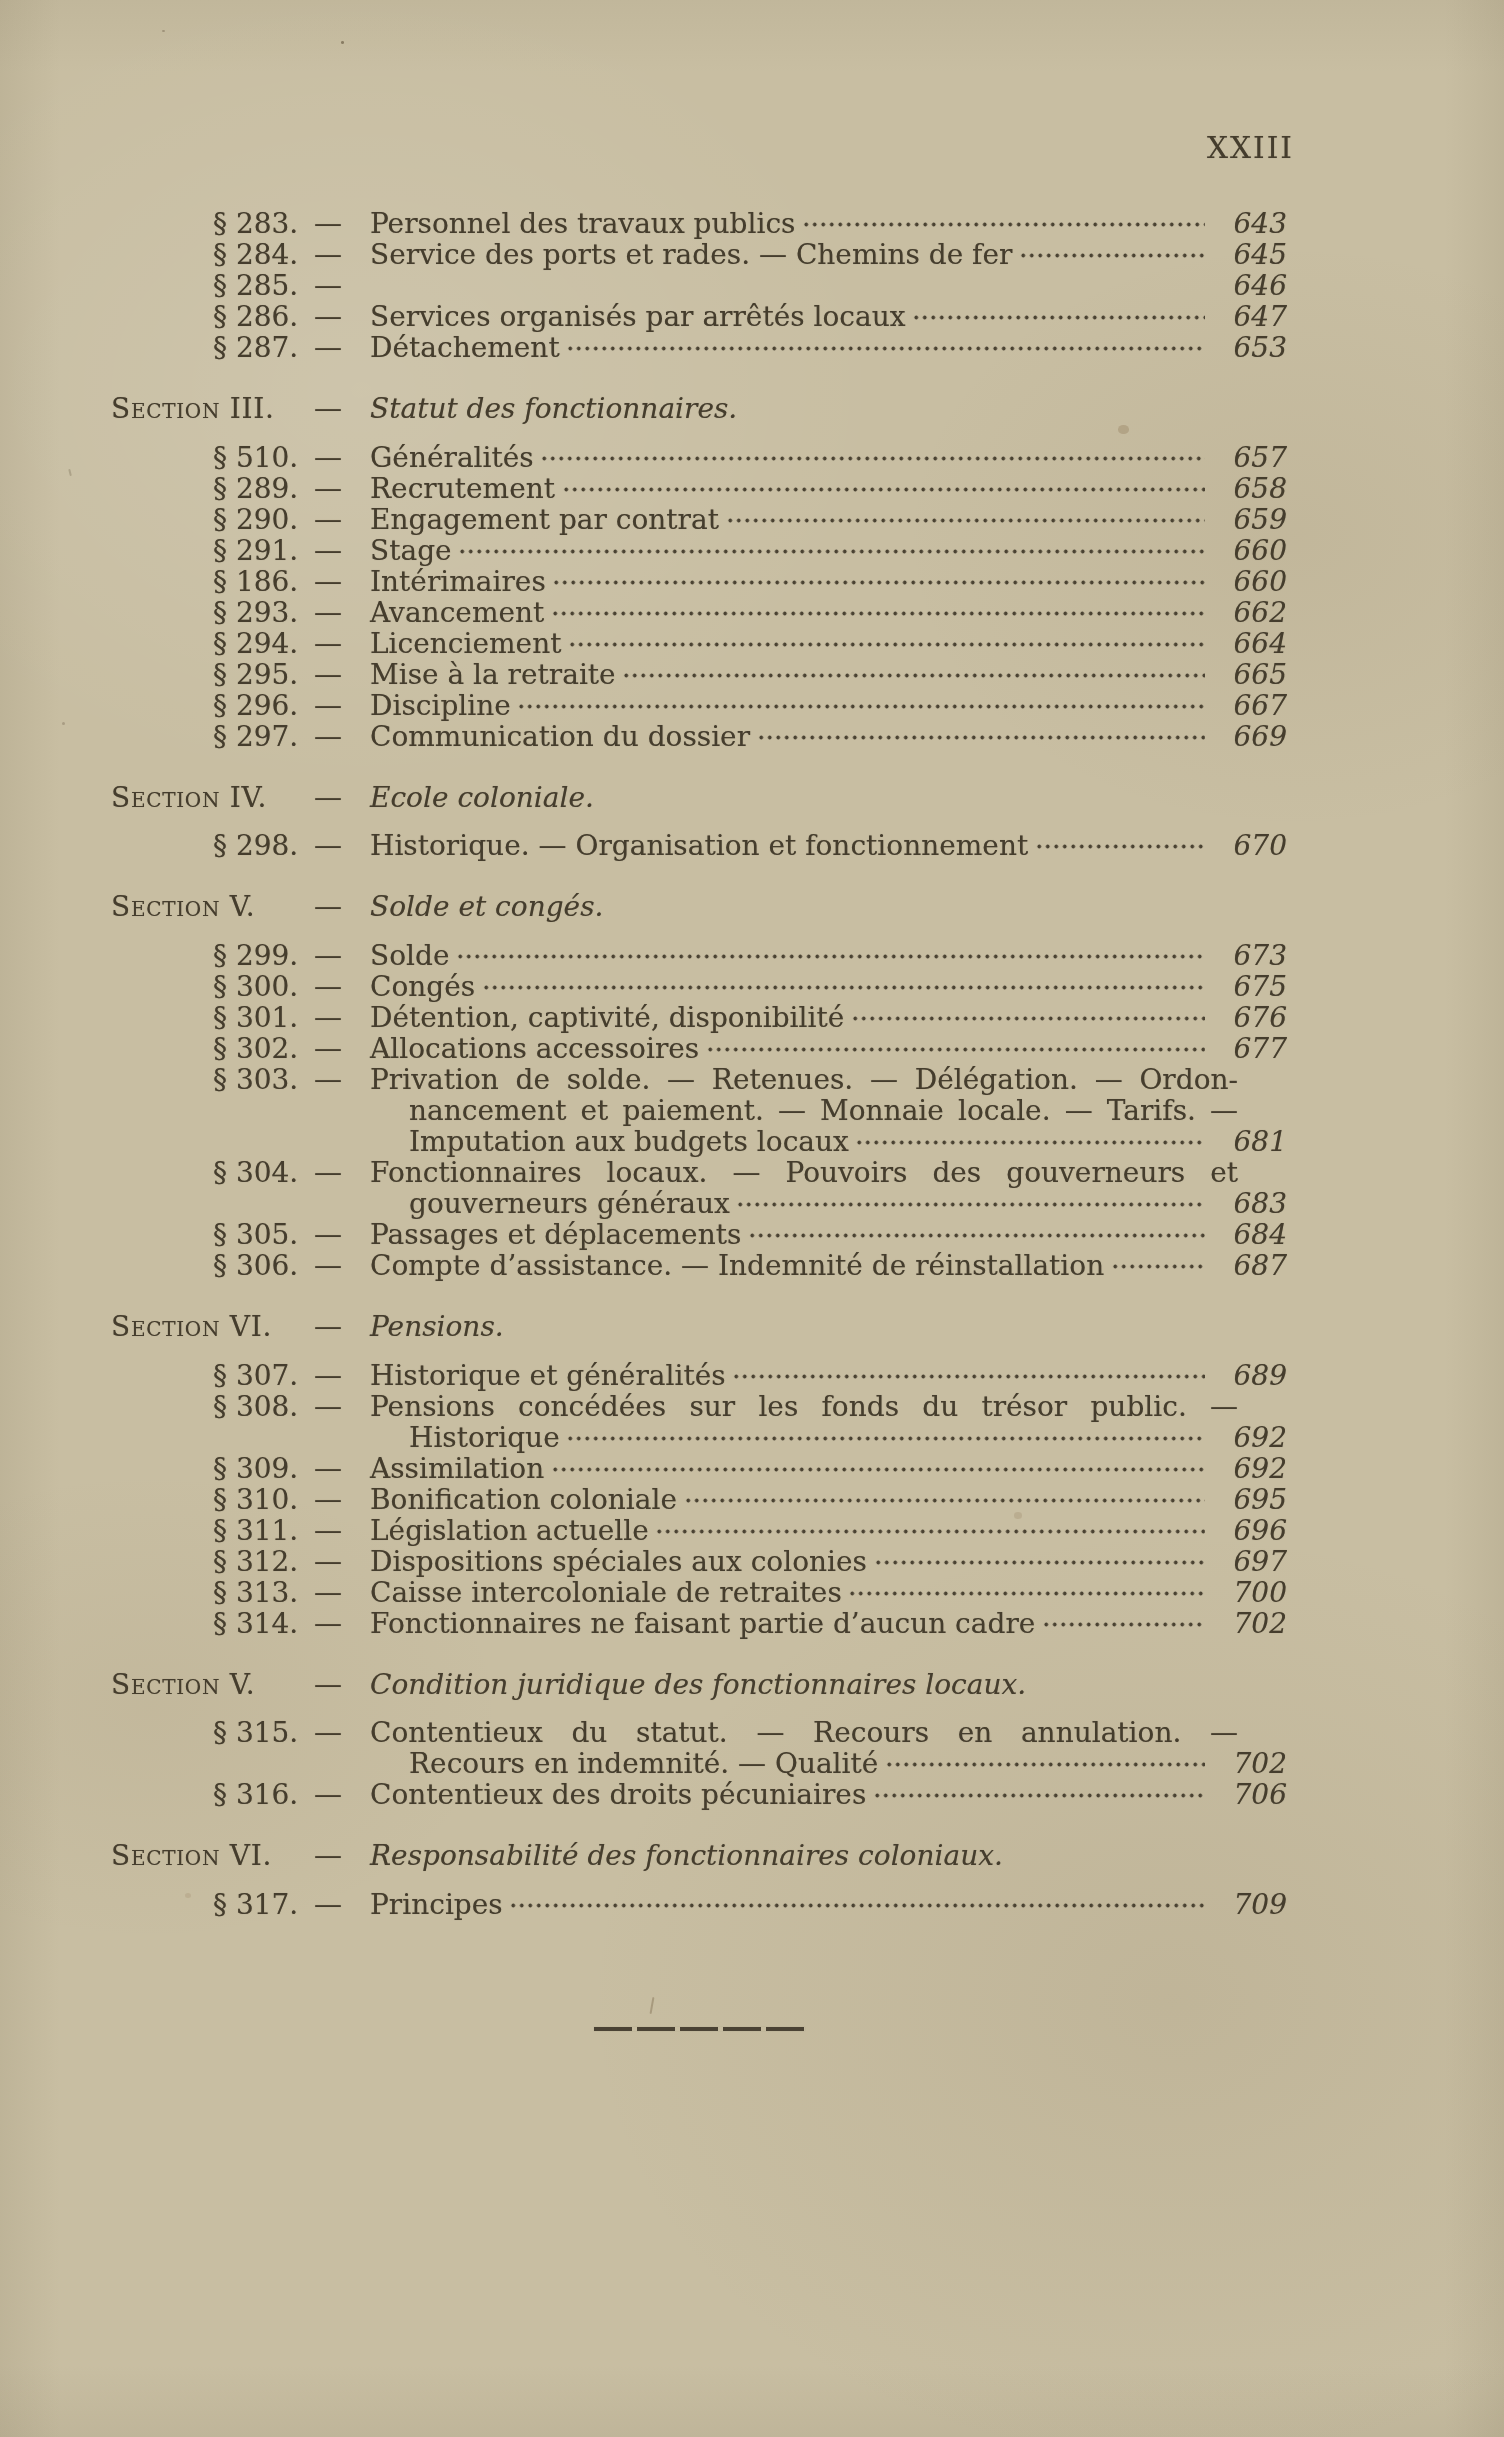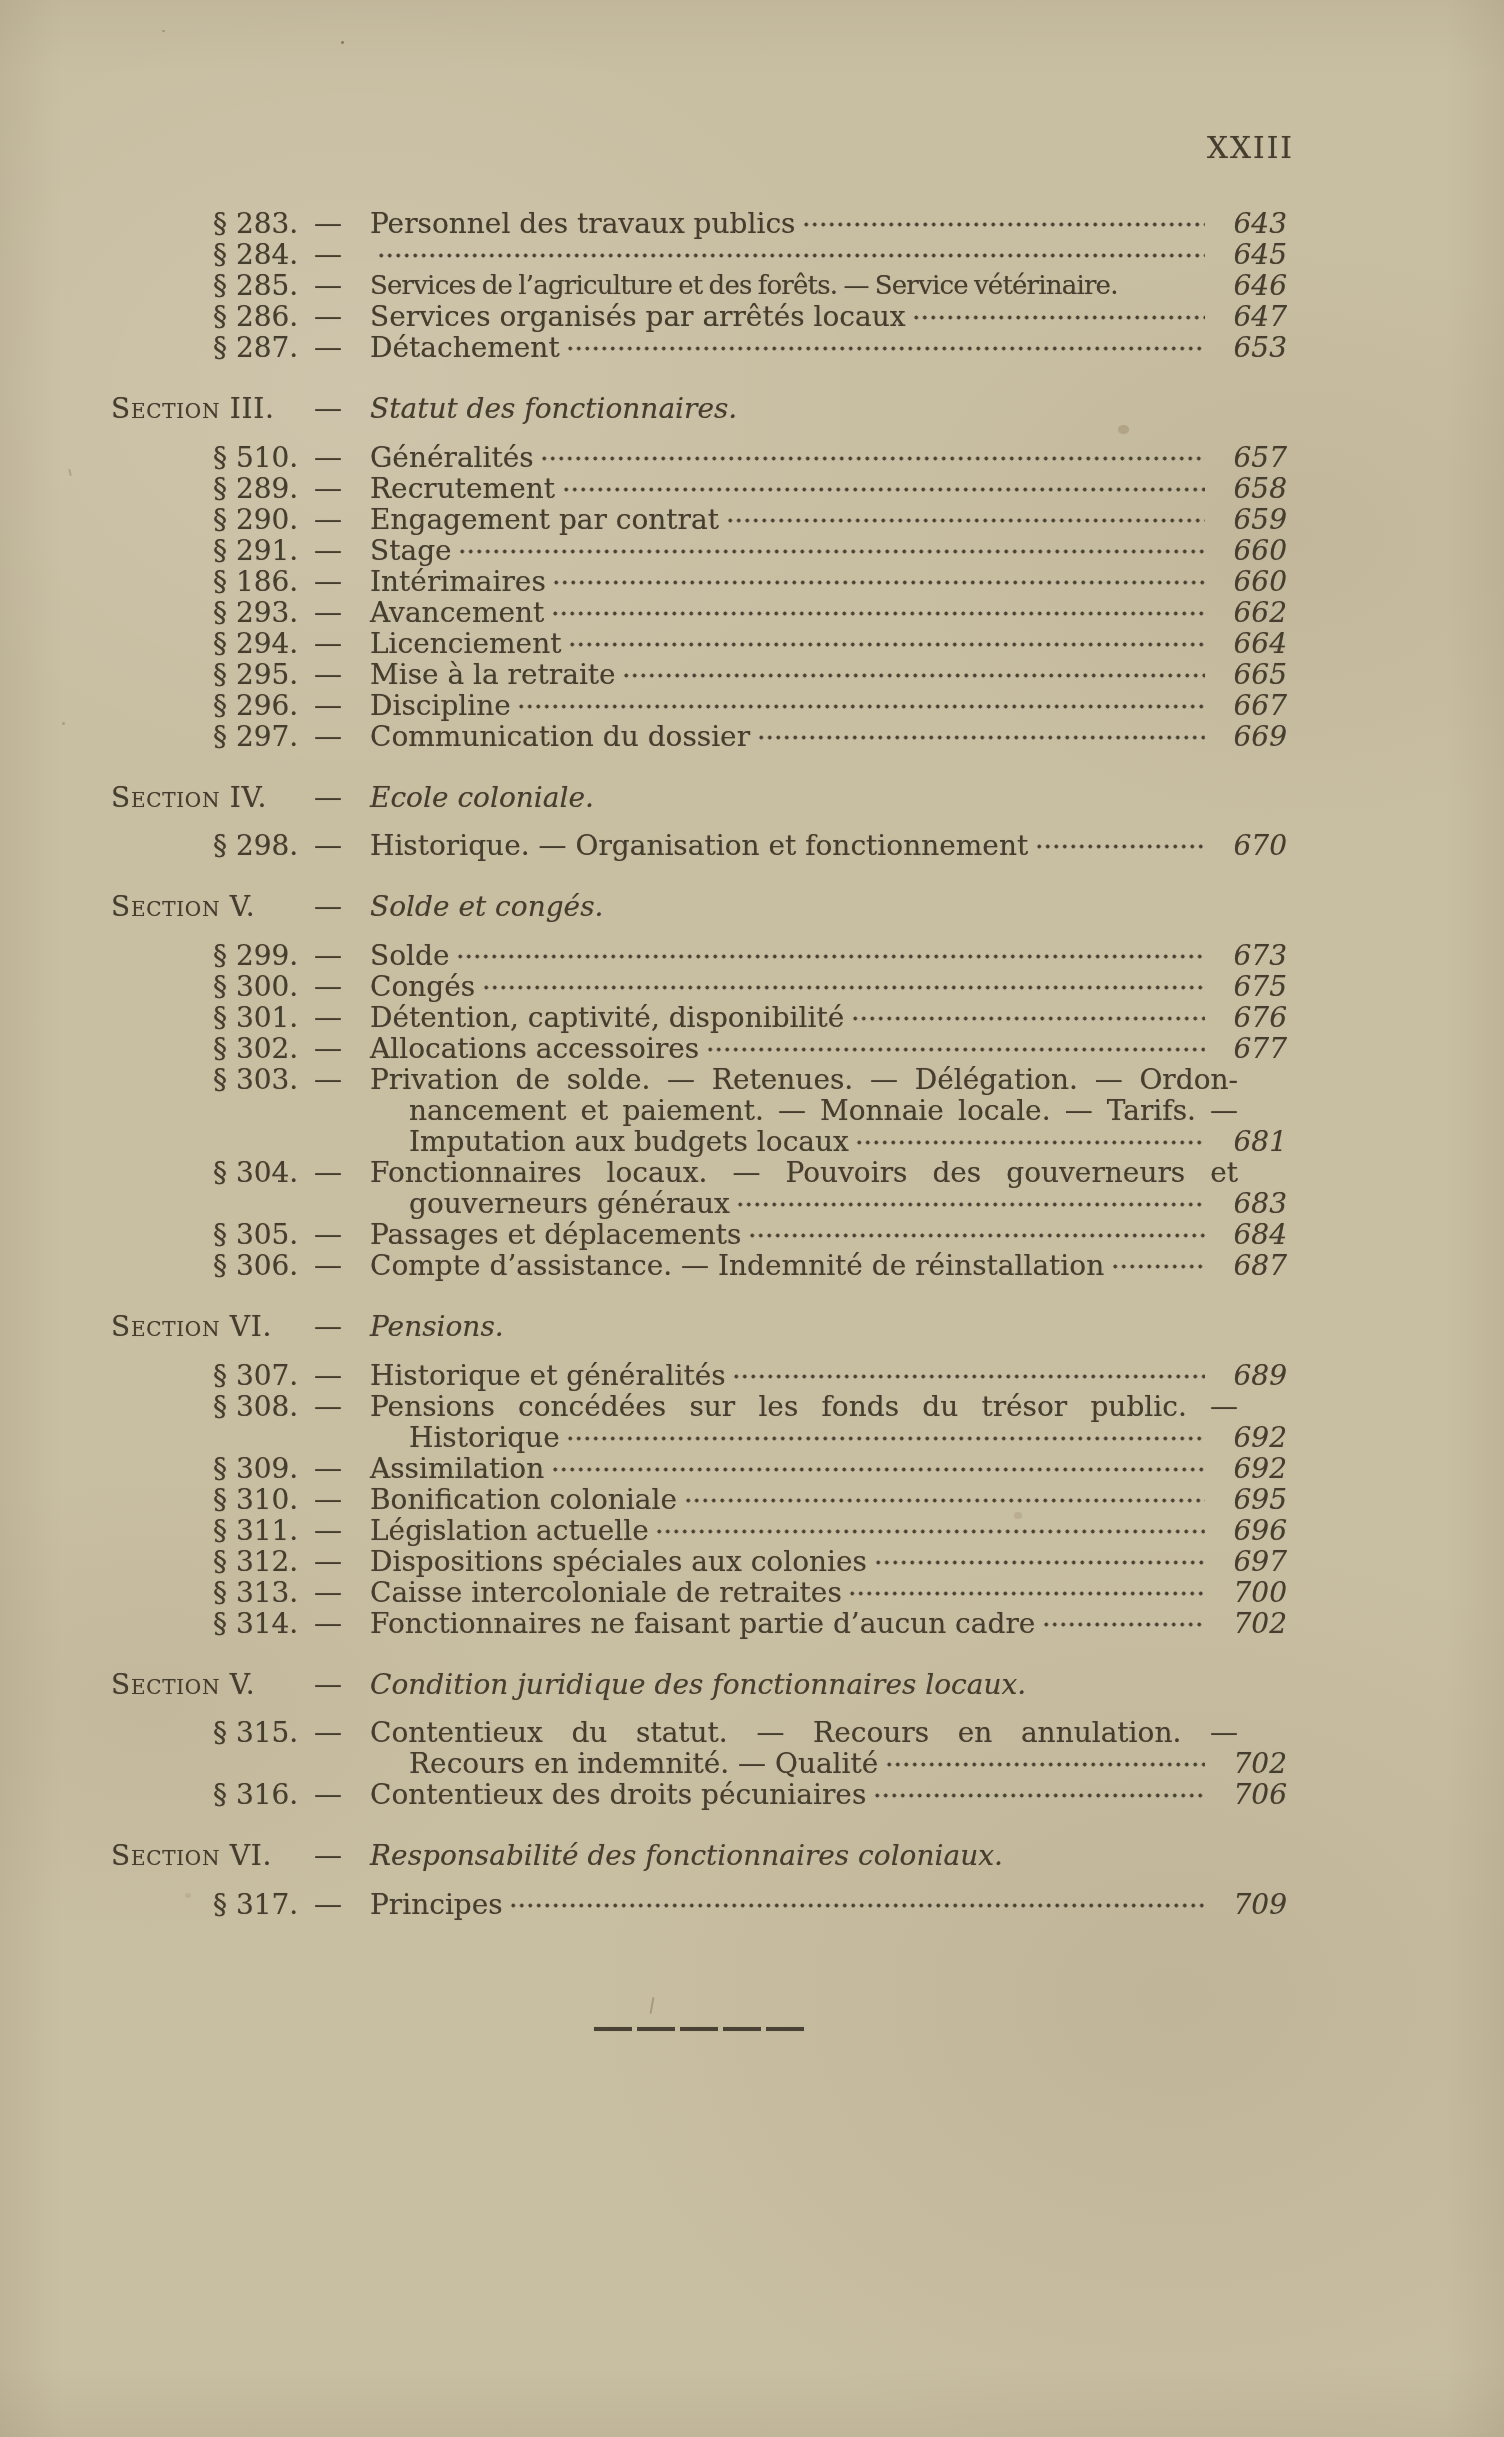--- a/index.html
+++ b/index.html
@@ -116,27 +116,27 @@
         <div class="entry-line">
     <span class="entry-num">§ 283.</span>
     <span class="entry-dash">—</span>
     <span class="entry-text">Personnel des travaux publics</span>
     <span class="leader"></span>
     <span class="entry-page">643</span>
   </div>
         <div class="entry-line">
     <span class="entry-num">§ 284.</span>
     <span class="entry-dash">—</span>
+    <span class="entry-text">Service des ports et rades. — Chemins de fer</span>
     <span class="leader"></span>
     <span class="entry-page">645</span>
   </div>
         <div class="entry-line">
     <span class="entry-num">§ 285.</span>
     <span class="entry-dash">—</span>
-    <span class="entry-text condensed">Services de l’agriculture et des forêts. — Service vétérinaire.</span>
     <span class="leader hidden"></span>
     <span class="entry-page">646</span>
   </div>
         <div class="entry-line">
     <span class="entry-num">§ 286.</span>
     <span class="entry-dash">—</span>
     <span class="entry-text">Services organisés par arrêtés locaux</span>
     <span class="leader"></span>
     <span class="entry-page">647</span>
   </div>

